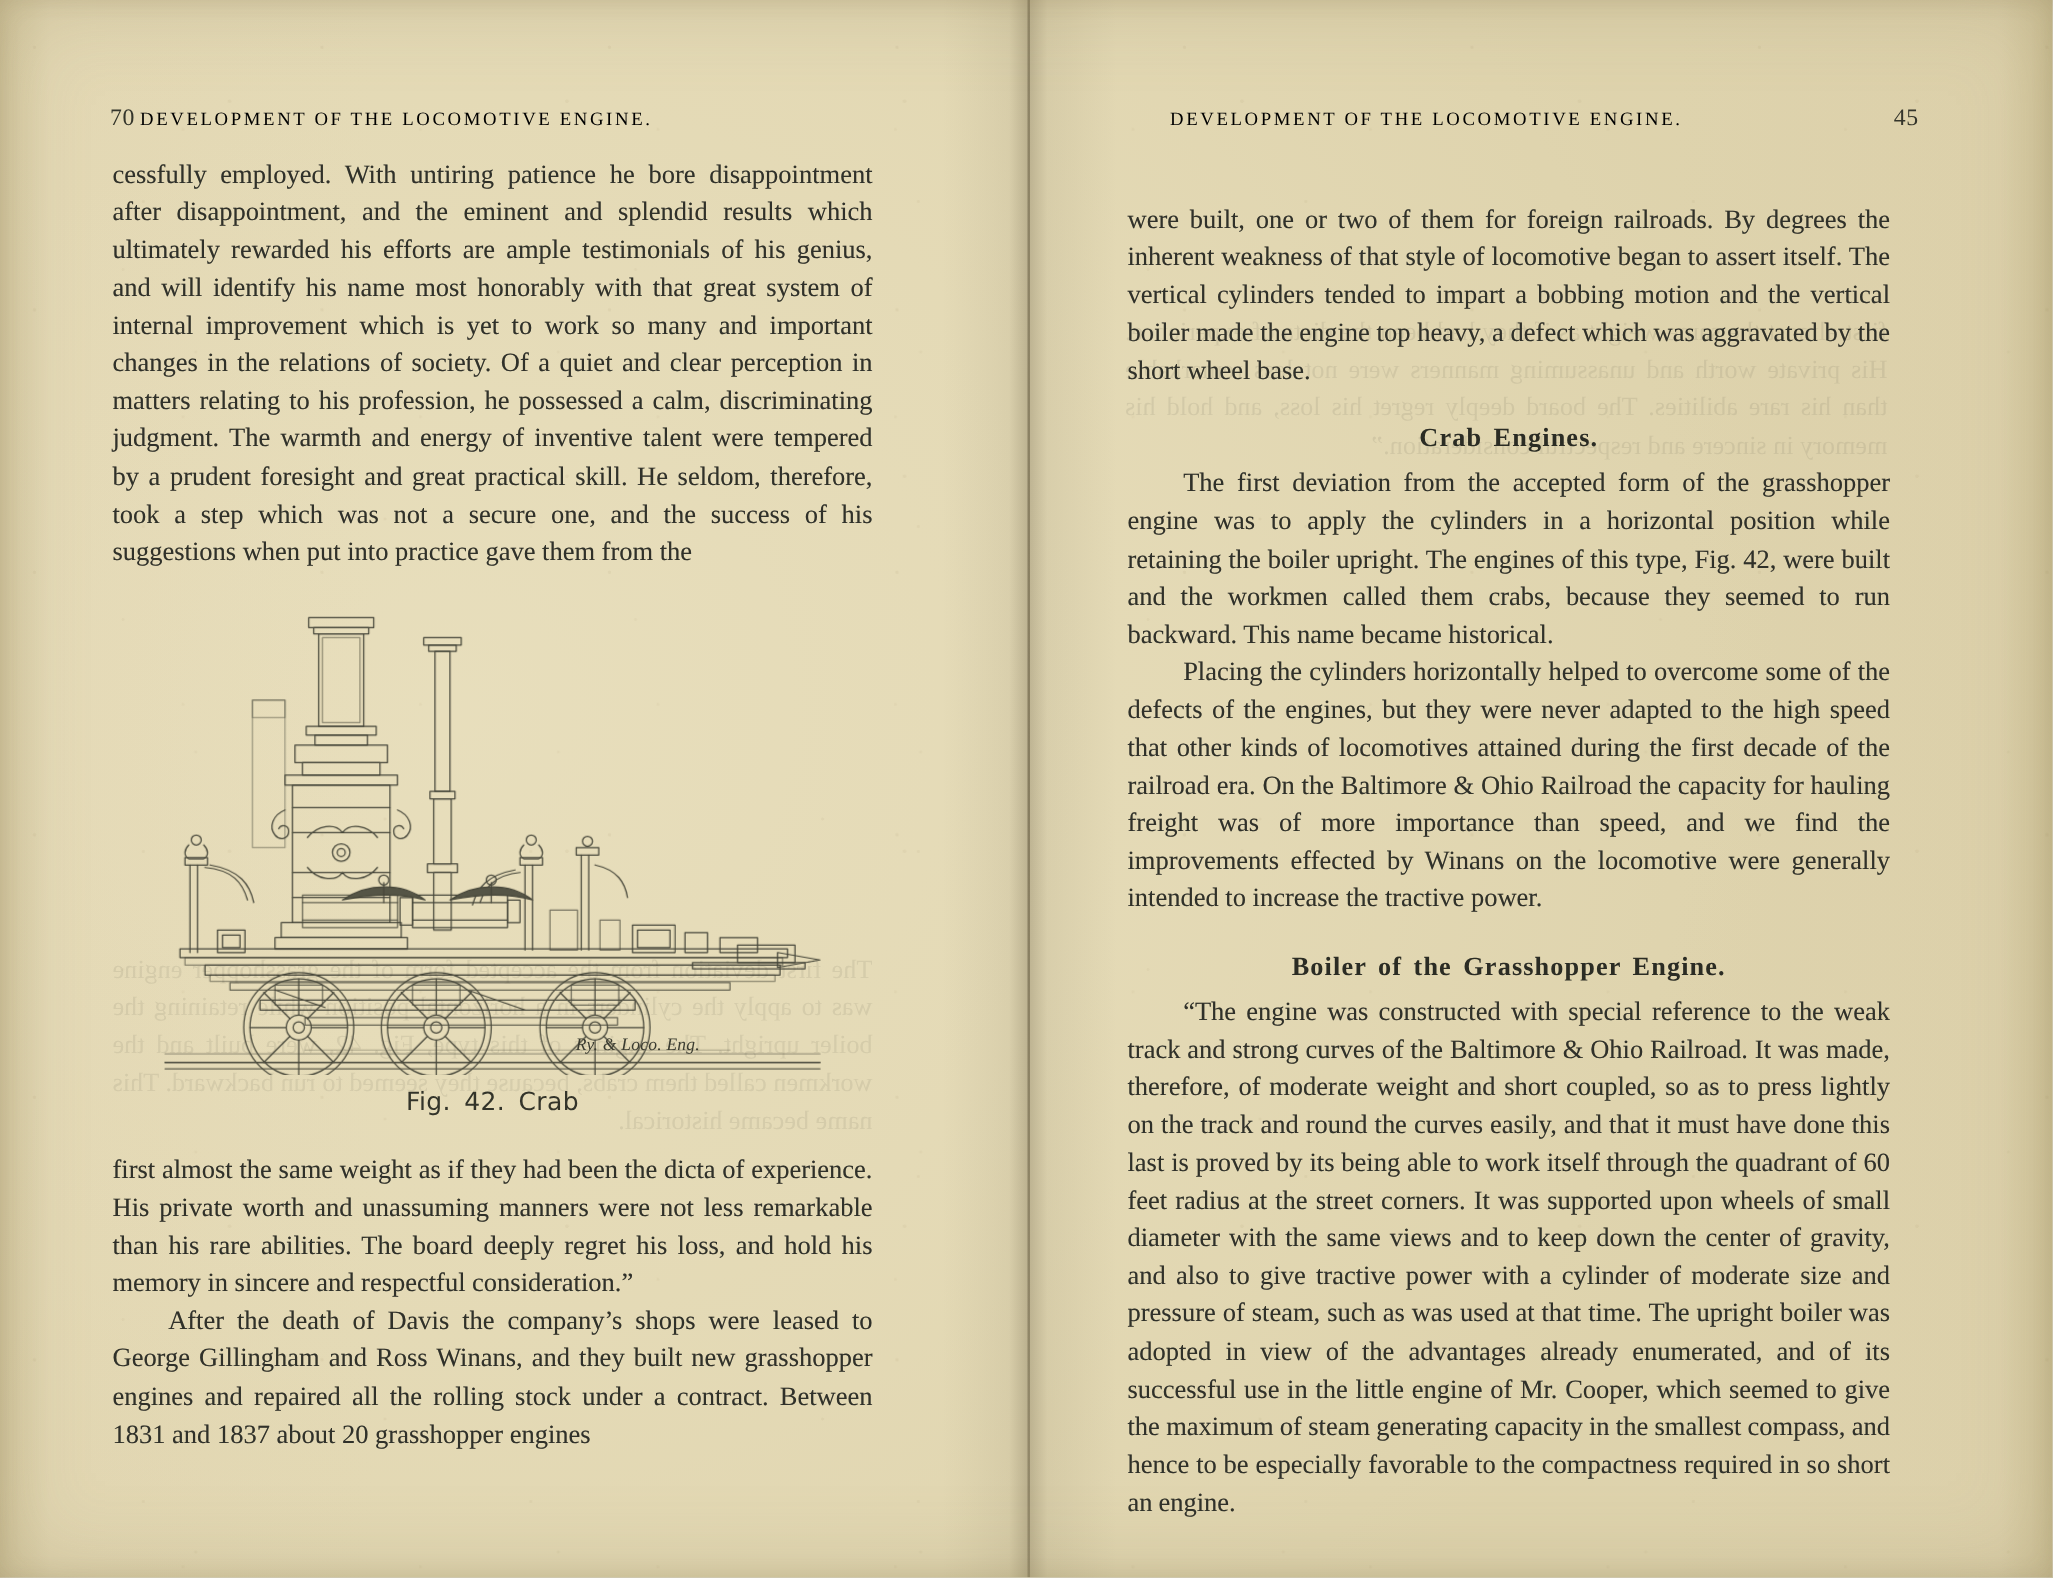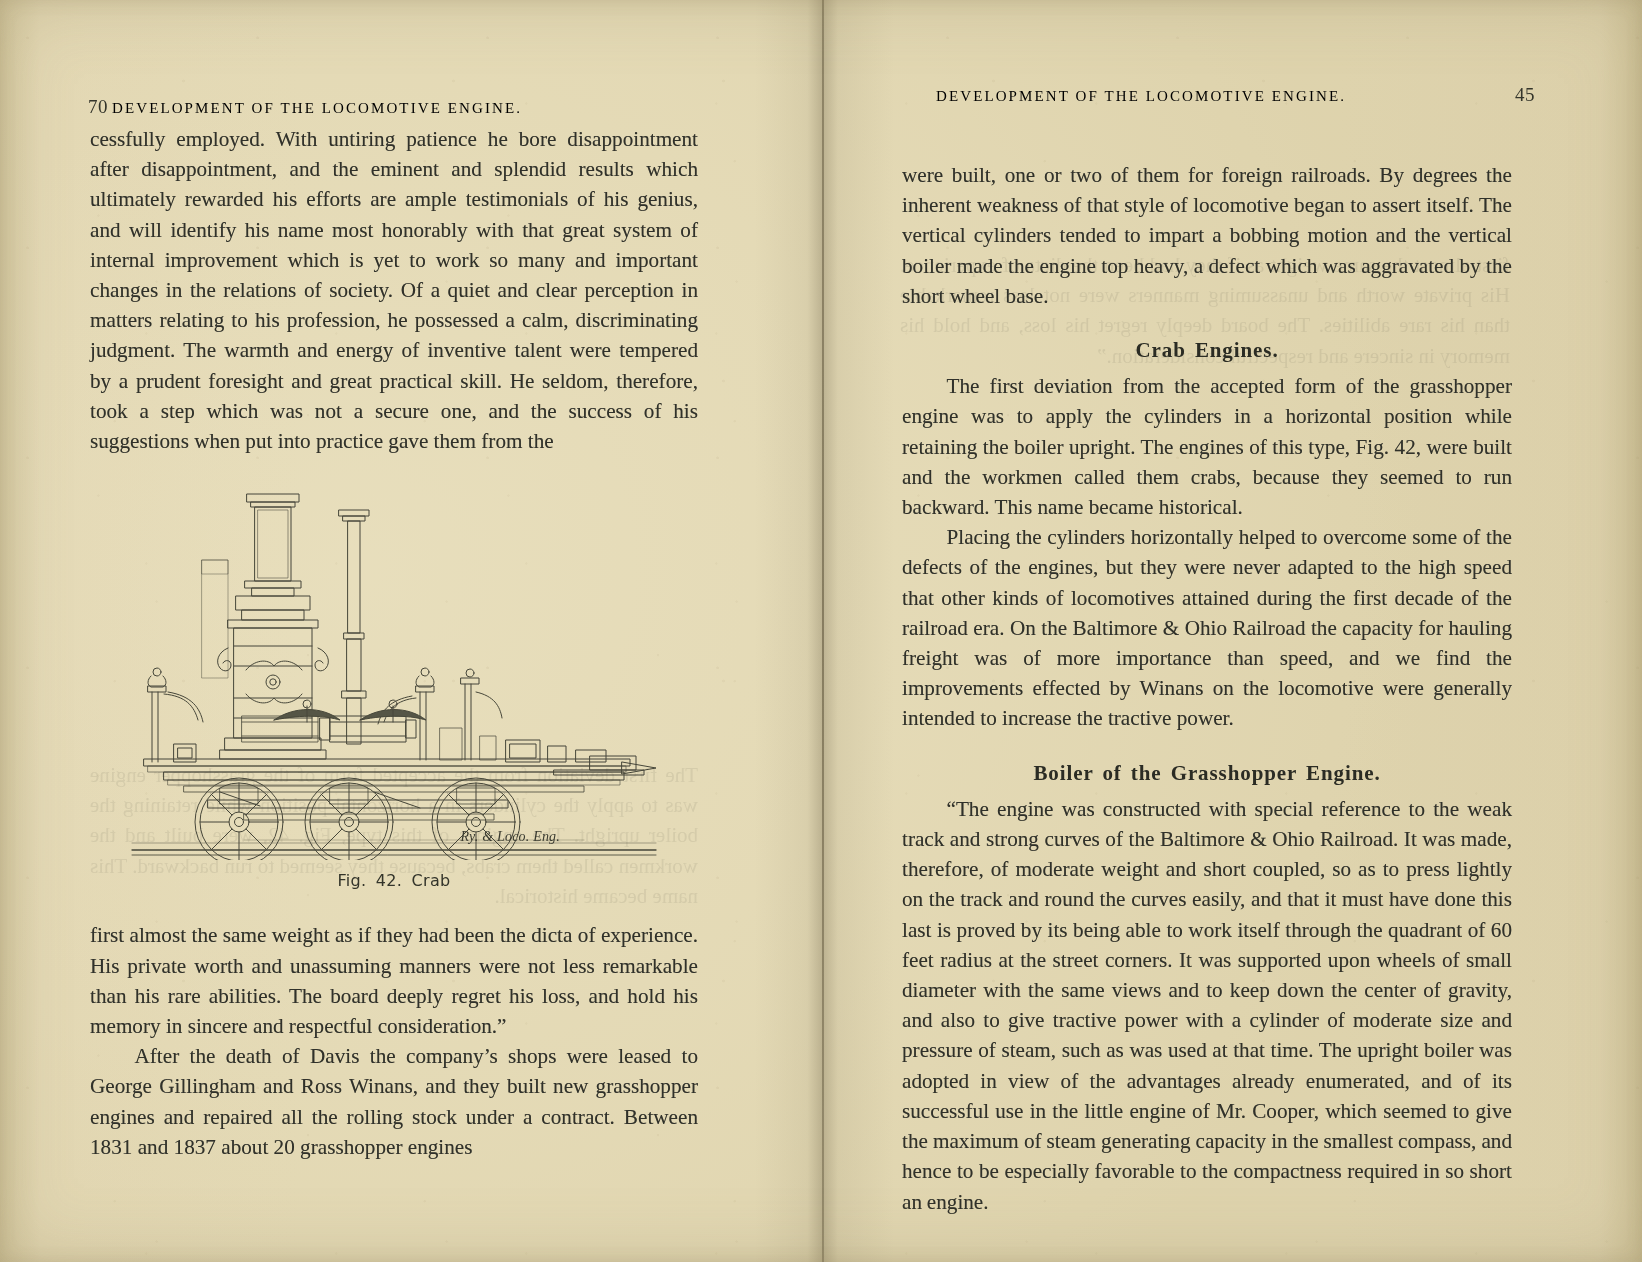--- a/index.html
+++ b/index.html
@@ -83,21 +83,21 @@
   .page-right { left: 842px; width: 800px; }
 
   .running-head {
     position: absolute;
     top: 84px;
     height: 26px;
     display: flex;
     align-items: baseline;
     color: #35362c;
   }
-  .rh-left  { left: 88px; width: 610px; margin-top: 12px; }
+  .rh-left  { left: 88px; width: 610px; }
   .rh-right { left: 68px; width: 625px; }
 
   .folio {
     font-size: 19px;
     letter-spacing: .5px;
     color: #34352b;
   }
   .rh-title {
     flex: 1;
     font-size: 15px;
@@ -156,21 +156,21 @@
     font-style: italic;
     font-weight: normal;
     font-size: 14px;
     color: #3b3c31;
     letter-spacing: .2px;
   }
   .fig-caption {
     margin-top: 6px;
     text-align: center;
     font-family: "DejaVu Sans", sans-serif;
-    font-size: 16px;
+    font-size: 20px;
     color: #33342a;
     letter-spacing: .3px;
     word-spacing: 4px;
   }
 
   
   .showthrough {
     position: absolute;
     opacity: .085;
     transform: scaleX(-1);

